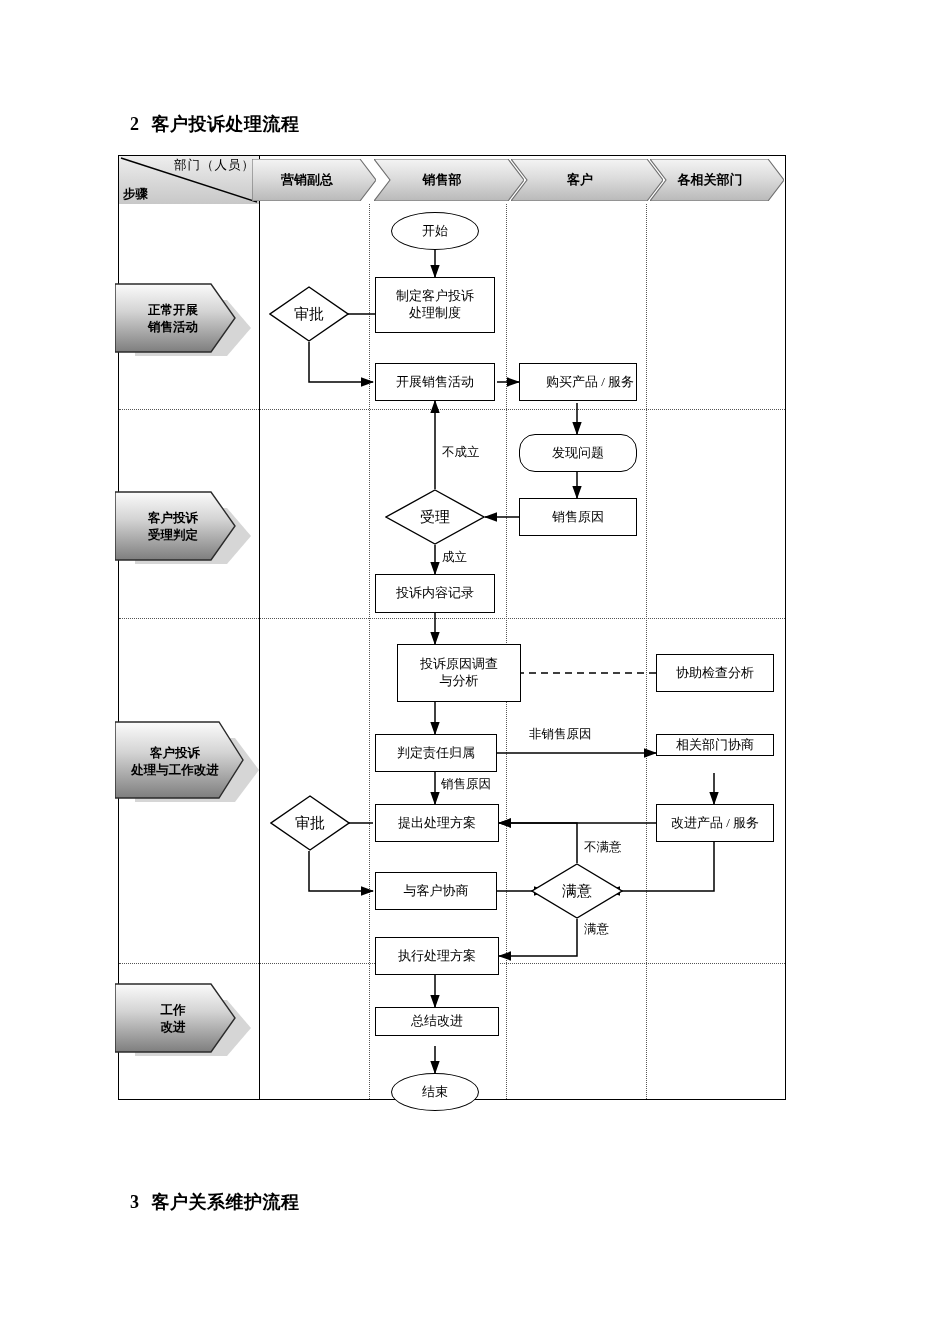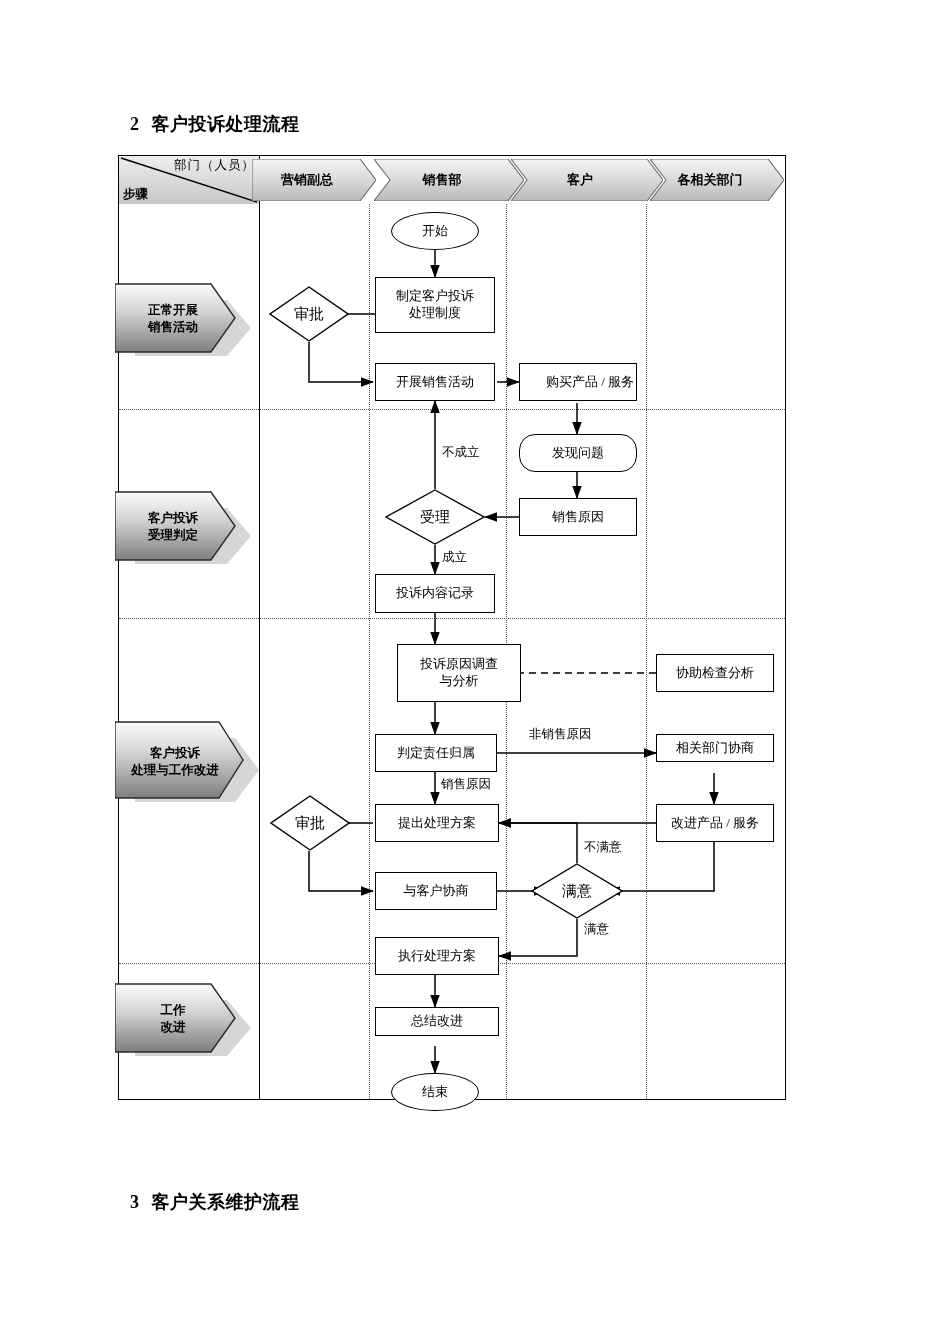--- a/index.html
+++ b/index.html
@@ -307,21 +307,21 @@
 
     <div class="node box" style="left:256px;top:418px;width:120px;height:39px;">投诉内容记录</div>
 
     <div class="node box" style="left:256px;top:488px;width:124px;height:58px;margin-left:22px;">投诉原因调查
 与分析</div>
 
     <div class="node box" style="left:537px;top:498px;width:118px;height:38px;">协助检查分析</div>
 
     <div class="node box" style="left:256px;top:578px;width:122px;height:38px;">判定责任归属</div>
 
-    <div class="node box" style="left:537px;top:578px;width:118px;height:28px;">相关部门协商</div>
+    <div class="node box" style="left:537px;top:578px;width:118px;height:22px;">相关部门协商</div>
 
     <div class="node box" style="left:537px;top:648px;width:118px;height:38px;">改进产品 / 服务</div>
 
     <div class="dia" style="left:151px;top:639px;width:80px;height:56px;">
       <svg width="80" height="56" viewBox="0 0 80 56">
           <path d="M40,1 L79,28 L40,55 L1,28 Z" fill="#fff" stroke="#000" stroke-width="1.4"></path>
         </svg>
       <span>审批</span>
     </div>
 

